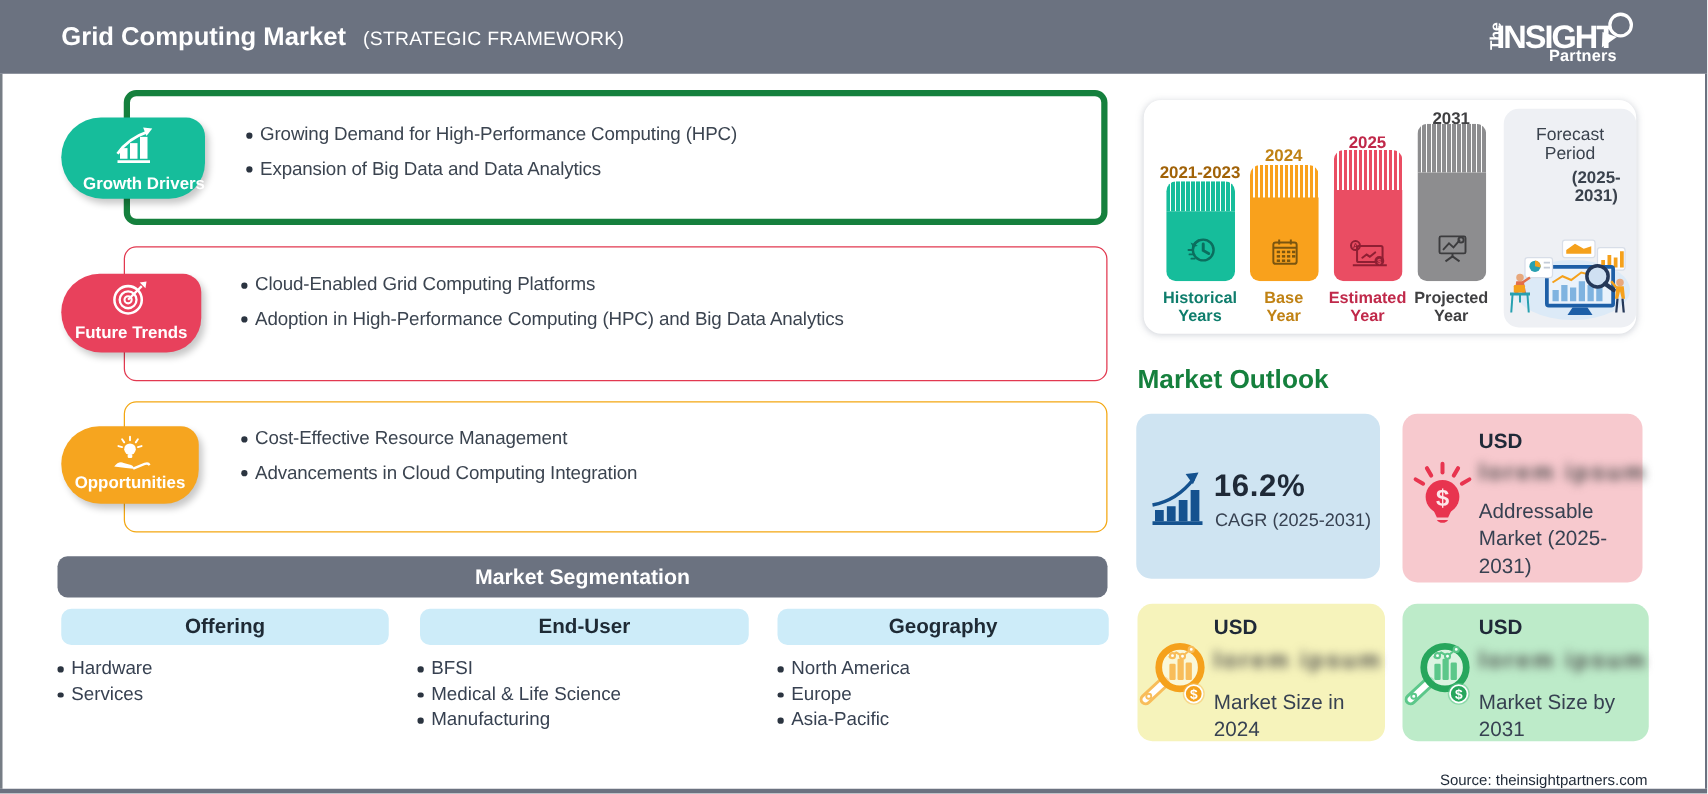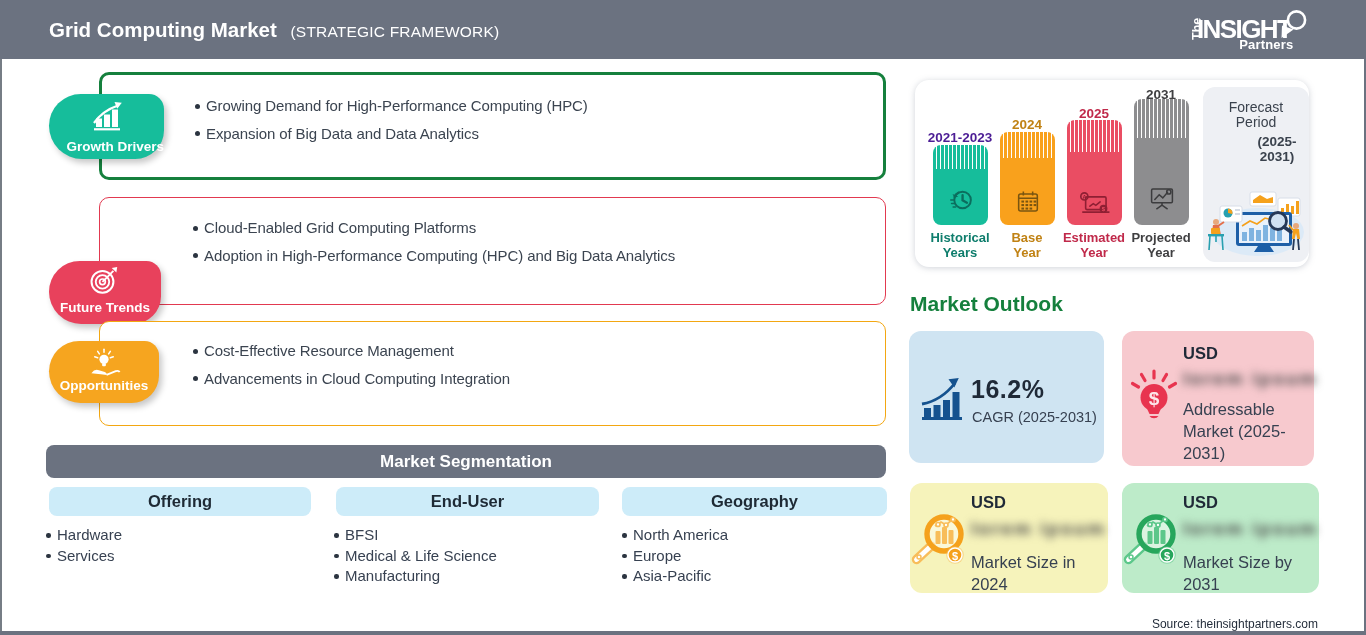--- a/index.html
+++ b/index.html
@@ -53,21 +53,21 @@
       <svg width="130" height="58" viewBox="0 0 130 58">
         <text x="17" y="40" font-family="Liberation Sans, sans-serif" font-size="12.5" font-weight="bold" fill="#fff" transform="rotate(-90 17 40)">The</text>
         <text x="13" y="38" font-family="Liberation Sans, sans-serif" font-size="26" font-weight="bold" fill="#fff" letter-spacing="-1.6">INSIGHT</text>
         <text x="109.5" y="48.5" font-family="Liberation Sans, sans-serif" font-size="13px" font-weight="bold" fill="#fff" text-anchor="end" letter-spacing="0.2">Partners</text>
         <path d="M98 25.5 L109.5 29.5 L97.5 38 Z" fill="#fff"></path>
         <circle cx="112.5" cy="20" r="8.6" fill="#6b7280" stroke="#fff" stroke-width="2.6"></circle>
       </svg>
     </div>
   </div>
 
-  <div class="obox" style="top:72px; height:108px; border:3px solid #15803d;">
+  <div class="obox" style="top:72px; height:108px; border:5px solid #15803d;">
     <ul style="margin:22px 0 0 90px;">
       <li>Growing Demand for High-Performance Computing (HPC)</li>
       <li>Expansion of Big Data and Data Analytics</li>
     </ul>
   </div>
   <div class="pill" style="top:94px; background:#16bd9b;text-align:right;">
     <svg width="38" height="32" viewBox="0 0 38 32" style="top:6px;">
       <g fill="#fff">
         <rect x="8" y="18.5" width="6" height="8.5"></rect>
         <rect x="16" y="14.5" width="6" height="12.5"></rect>
@@ -79,21 +79,21 @@
     </svg>
     <div class="pt" style="bottom:5px;">Growth Drivers</div>
   </div>
 
   <div class="obox" style="top:197px; height:108px; border:1px solid #e23950;">
     <ul style="margin:21px 0 0 90px;">
       <li>Cloud-Enabled Grid Computing Platforms</li>
       <li>Adoption in High-Performance Computing (HPC) and Big Data Analytics</li>
     </ul>
   </div>
-  <div class="pill" style="top:219px; width:112px; height:63px; background:#e8415c;margin-top:42px;">
+  <div class="pill" style="top:219px; width:112px; height:63px; background:#e8415c;">
     <svg width="36" height="32" viewBox="0 0 42 38" style="top:4px;">
       <g fill="none" stroke="#fff">
         <circle cx="18" cy="20" r="13" stroke-width="2.4"></circle>
         <circle cx="18" cy="20" r="8" stroke-width="2.2"></circle>
         <circle cx="18" cy="20" r="3.4" stroke-width="2"></circle>
       </g>
       <line x1="18" y1="20" x2="31" y2="7" stroke="#fff" stroke-width="2.2"></line>
       <path d="M29 3.5 L35.5 2.5 L34.5 9 Z" fill="#fff"></path>
     </svg>
     <div class="pt" style="bottom:9px;">Future Trends</div>
@@ -135,21 +135,21 @@
       <div>Medical &amp; Life Science</div>
       <div>Manufacturing</div>
   </div>
   <div class="seglist" style="left:622px; top:525px;">
     <div>North America</div>
       <div>Europe</div>
       <div>Asia-Pacific</div>
   </div>
 
   <div class="chartcard"></div>
-  <div class="blabel" style="left:914px; top:130px; color:#4c1d95;">2021-2023</div>
+  <div class="blabel" style="left:914px; top:130px; color:#a16207;">2021-2023</div>
   <div class="blabel" style="left:981px; top:117px; color:#c08214;">2024</div>
   <div class="blabel" style="left:1048px; top:106px; color:#c0294a;">2025</div>
   <div class="blabel" style="left:1115px; top:87px; color:#3f3f41;">2031</div>
 
   <div class="bar" style="left:933px; top:145px; height:80px;">
     <div class="stripes" style="height:24px; background:repeating-linear-gradient(90deg,#16bd9b 0 2.7px,rgba(0,0,0,0) 2.7px 4px);"></div>
     <div class="solid" style="height:56px; background:#16bd9b;"></div>
     <svg style="position:absolute; left:50%; top:42px; transform:translateX(-50%);" width="30" height="26" viewBox="0 0 38 32">
       <g fill="none" stroke="#0b6e5e" stroke-width="2.5">
         <circle cx="21" cy="16" r="10.5"></circle>

